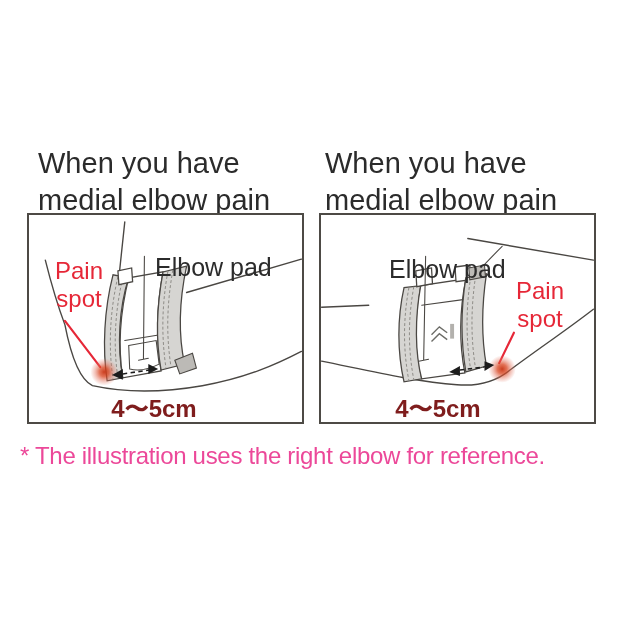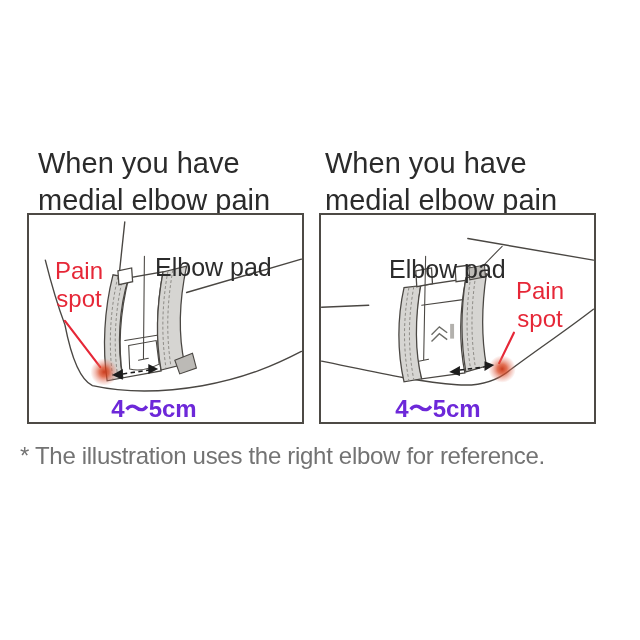--- a/index.html
+++ b/index.html
@@ -16,23 +16,23 @@
   #heading-right{left:325px;}
   .panel{position:absolute;top:213px;width:277px;height:211px;
     border:2px solid var(--panel-border);background:#fff;}
   #panel-left{left:27px;}
   #panel-right{left:319px;}
   .panel svg{position:absolute;left:0;top:0;width:100%;height:100%;}
   .lbl{position:absolute;white-space:nowrap;}
   .elbow-pad-lbl{font-size:25px;color:var(--text);margin-top:28px;}
   .pain-spot-lbl{font-size:24px;line-height:28px;color:var(--accent-red);
     text-align:center;white-space:normal;}
-  .distance-lbl{font-size:24px;font-weight:700;color:#6d28d9;text-align:center;
+  .distance-lbl{font-size:24px;font-weight:700;color:#7f1d1d;text-align:center;
     width:100px;letter-spacing:0px;}
-  .footnote{position:absolute;left:20px;top:442px;font-size:24px;color:#737373;
+  .footnote{position:absolute;left:20px;top:442px;font-size:24px;color:#ec4899;
     white-space:nowrap;letter-spacing:-0.3px;}
   
   .ln{fill:none;stroke:var(--line);stroke-width:1.4;stroke-linecap:round;}
   .thin{stroke-width:1.1;}
   .strap{fill:var(--strap-gray);stroke:var(--line);stroke-width:1.3;}
   .pad{fill:#ffffff;stroke:var(--line);stroke-width:1.3;}
   .tab{fill:var(--strap-dark);stroke:var(--line);stroke-width:1.1;}
   .stitch{fill:none;stroke:#8d8b86;stroke-width:1;stroke-dasharray:3 2.2;}
   .redln{fill:none;stroke:var(--accent-red);stroke-width:2.2;stroke-linecap:round;}
   .meas{fill:none;stroke:#1c1c1c;stroke-width:1.6;stroke-dasharray:4.5 3.5;}

